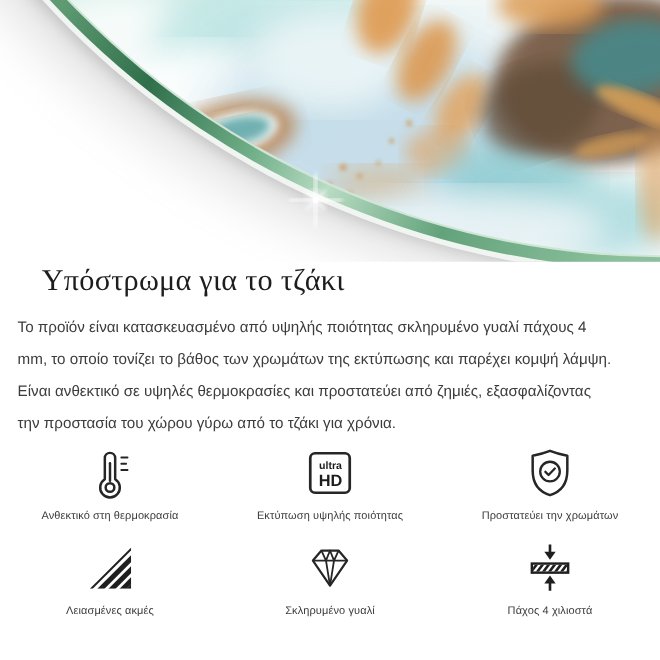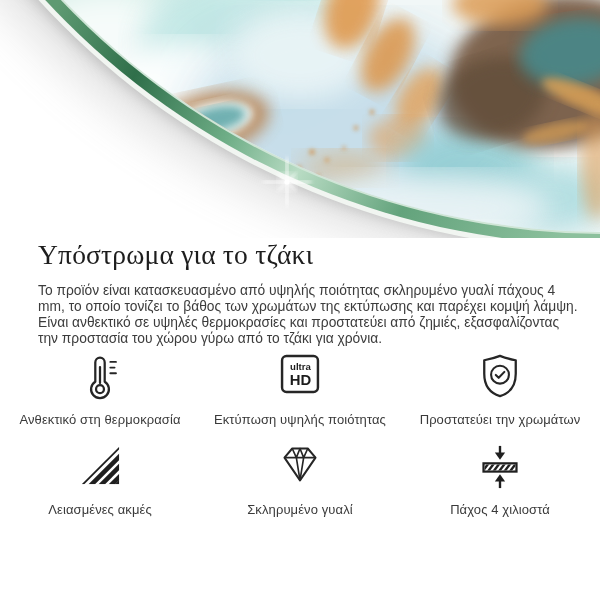--- a/index.html
+++ b/index.html
@@ -14,43 +14,43 @@
   .heading {
     margin:0 22px 12px 38px;
     font-family:"Liberation Serif", serif;
     font-weight:400;
     font-size:27.5px;
     line-height:33px;
     color:#1d1d1d;
     letter-spacing:0.2px;
   }
   .paragraph {
-    margin:8px 22px 0 38px;
+    margin:8px 22px 0 16px;
     width:540px;
     font-size:13.8px;
-    line-height:16px;
+    line-height:29px;
     color:#3c3c3c;
   }
   .features {
     display:grid;
     grid-template-columns:repeat(3, 200px);
     row-gap:14px;
     margin-top:4px;
     width:600px;
   }
   .feature {
     display:flex; flex-direction:column; align-items:center;
     padding-top:2px;
   }
   .icon-box {
-    height:50px; display:flex; align-items:flex-start; justify-content:center;
+    height:50px; display:flex; align-items:center; justify-content:center;
   }
   .feature-label {
     margin-top:9px;
-    font-size:13px;
+    font-size:10px;
     color:#3a3a3a;
     letter-spacing:0.1px;
     white-space:nowrap;
   }
   .badge-text { font-family:"Liberation Sans", sans-serif; }
 </style>
 </head>
 <body>
 
 <div class="hero">

